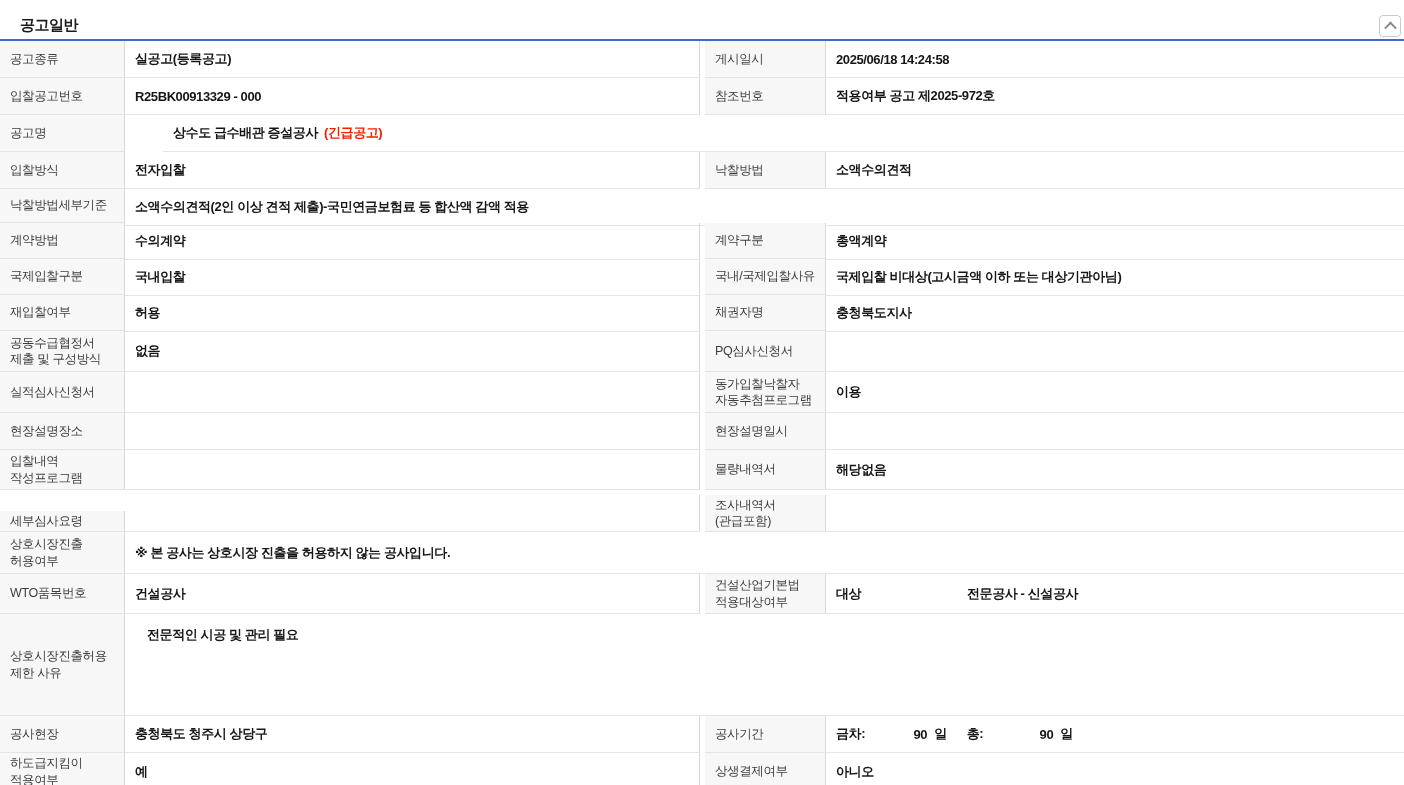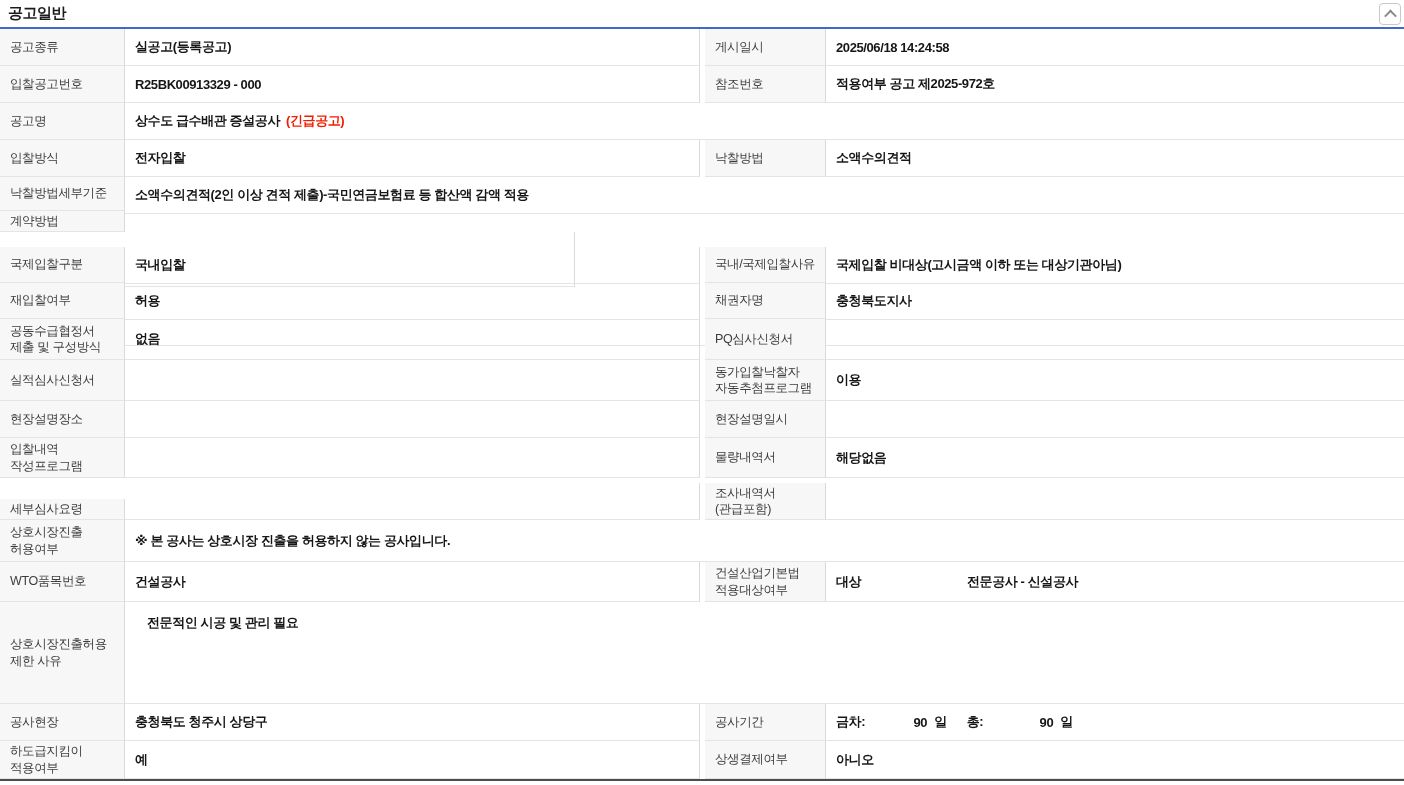--- a/index.html
+++ b/index.html
@@ -9,21 +9,21 @@
     --label-bg:#f7f7f8;
   }
   html,body{margin:0;padding:0;}
   body{
     width:1404px;height:785px;overflow:hidden;background:#fff;
     font-family:"Liberation Sans","DejaVu Sans",sans-serif;
     -webkit-font-smoothing:antialiased;
   }
   .panel-header{
     height:27px;display:flex;align-items:center;
-    padding-left:8px;position:relative;box-sizing:border-box;
+    padding-left:20px;position:relative;box-sizing:border-box;margin-top:12px;
   }
   .title{
     font-size:15px;font-weight:bold;color:#1b1b1b;letter-spacing:-0.5px;
   }
   .collapse-btn{
     position:absolute;right:3px;top:3px;width:22px;height:22px;
     background:#fff;border:1px solid #c9c9c9;border-radius:4px;
     display:flex;align-items:center;justify-content:center;cursor:pointer;padding:0;
   }
   .chevron-up-icon{
@@ -80,36 +80,36 @@
         <div class="lbl r"><span>게시일시</span></div>
         <div class="val"><span>2025/06/18 14:24:58</span></div>
       </div>
       <div class="row" style="height: 37px;">
         <div class="lbl l"><span>입찰공고번호</span></div>
         <div class="val l"><span>R25BK00913329 - 000</span></div>
         <div class="gap"></div>
         <div class="lbl r"><span>참조번호</span></div>
         <div class="val"><span>적용여부 공고 제2025-972호</span></div>
       </div>
-      <div class="row" style="height: 37px;">
+      <div class="row" style="height: 37px; gap: 38px;">
         <div class="lbl l"><span>공고명</span></div>
         <div class="val"><span>상수도 급수배관 증설공사</span><span class="suffix-red">(긴급공고)</span></div>
       </div>
       <div class="row" style="height: 37px;">
         <div class="lbl l"><span>입찰방식</span></div>
         <div class="val l"><span>전자입찰</span></div>
         <div class="gap"></div>
         <div class="lbl r"><span>낙찰방법</span></div>
         <div class="val"><span>소액수의견적</span></div>
       </div>
       <div class="row" style="height: 34px;">
         <div class="lbl l"><span>낙찰방법세부기준</span></div>
         <div class="val"><span>소액수의견적(2인 이상 견적 제출)-국민연금보험료 등 합산액 감액 적용</span></div>
       </div>
-      <div class="row" style="height: 36px; flex-direction: column;">
+      <div class="row" style="height: 36px;">
         <div class="lbl l"><span>계약방법</span></div>
         <div class="val l"><span>수의계약</span></div>
         <div class="gap"></div>
         <div class="lbl r"><span>계약구분</span></div>
         <div class="val"><span>총액계약</span></div>
       </div>
       <div class="row" style="height: 36px;">
         <div class="lbl l"><span>국제입찰구분</span></div>
         <div class="val l"><span>국내입찰</span></div>
         <div class="gap"></div>

